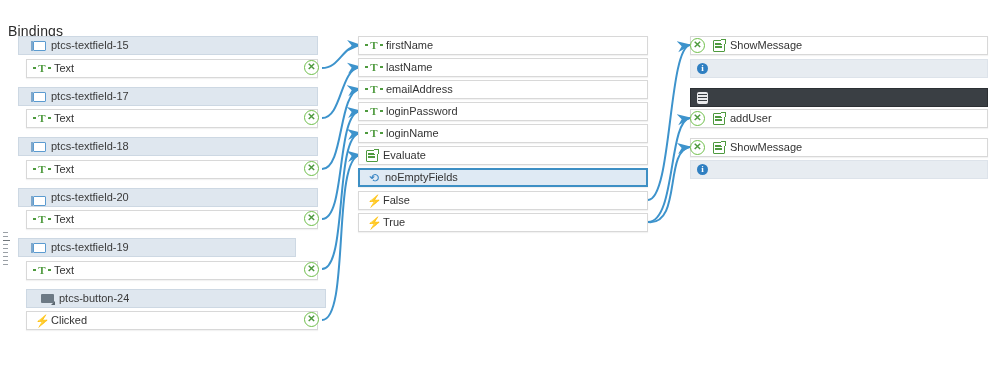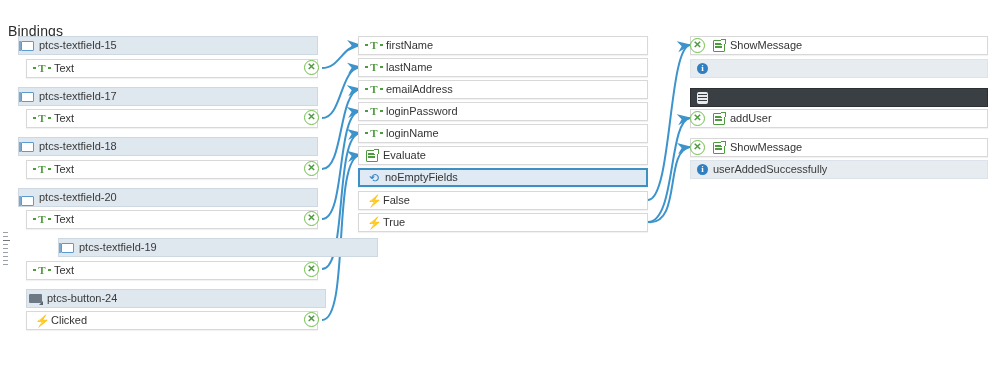--- a/index.html
+++ b/index.html
@@ -46,21 +46,21 @@
   }
   .node .lbl {
     overflow: hidden;
     text-overflow: ellipsis;
   }
   
   .widget-head {
     background: #dfe7ef;
     border: 1px solid #cdd8e3;
     color: #3a3a3a;
-    padding-left: 2px;
+    padding-left: 14px;
   }
   
   .prop-row {
     background: #ffffff;
     border: 1px solid #d8d8d8;
     padding-left: 8px;
     box-shadow: 0 1px 1px rgba(0,0,0,.05);
   }
   
   .prop-row.selected {
@@ -319,21 +319,21 @@
 <div class="node widget-head" style="left:18px; top:188px; width:300px;align-items:flex-end;">
   <span class="ic ic-textfield"></span>
   <span class="lbl">ptcs-textfield-20</span>
 </div>
 <div class="node prop-row" style="left:26px; top:210px; width:292px;">
   <span class="ic ic-tprop">T</span>
   <span class="lbl">Text</span>
 </div>
 <div class="disconnect" style="left:304px; top:211px;">✕</div>
 
-<div class="node widget-head" style="left:18px; top:238px; width:320px;margin-left:40px;">
+<div class="node widget-head" style="left:18px; top:238px; width:278px;">
   <span class="ic ic-textfield"></span>
   <span class="lbl">ptcs-textfield-19</span>
 </div>
 <div class="node prop-row" style="left:26px; top:261px; width:292px;">
   <span class="ic ic-tprop">T</span>
   <span class="lbl">Text</span>
 </div>
 <div class="disconnect" style="left:304px; top:262px;">✕</div>
 
 <div class="node widget-head" style="left:18px; top:289px; width:300px;margin-left:8px;">
@@ -412,14 +412,13 @@
 <div class="disconnect on-row" style="left:690px; top:111px;">✕</div>
 
 <div class="node prop-row" style="left:690px; top:138px; width:298px; padding-left:22px;">
   <span class="ic ic-service"></span>
   <span class="lbl">ShowMessage</span>
 </div>
 <div class="disconnect on-row" style="left:690px; top:140px;">✕</div>
 
 <div class="node info-row" style="left:690px; top:160px; width:298px;">
   <span class="ic ic-info">i</span>
-  <span class="lbl">userAddedSuccessfully</span>
 </div>
 
 </body></html>

